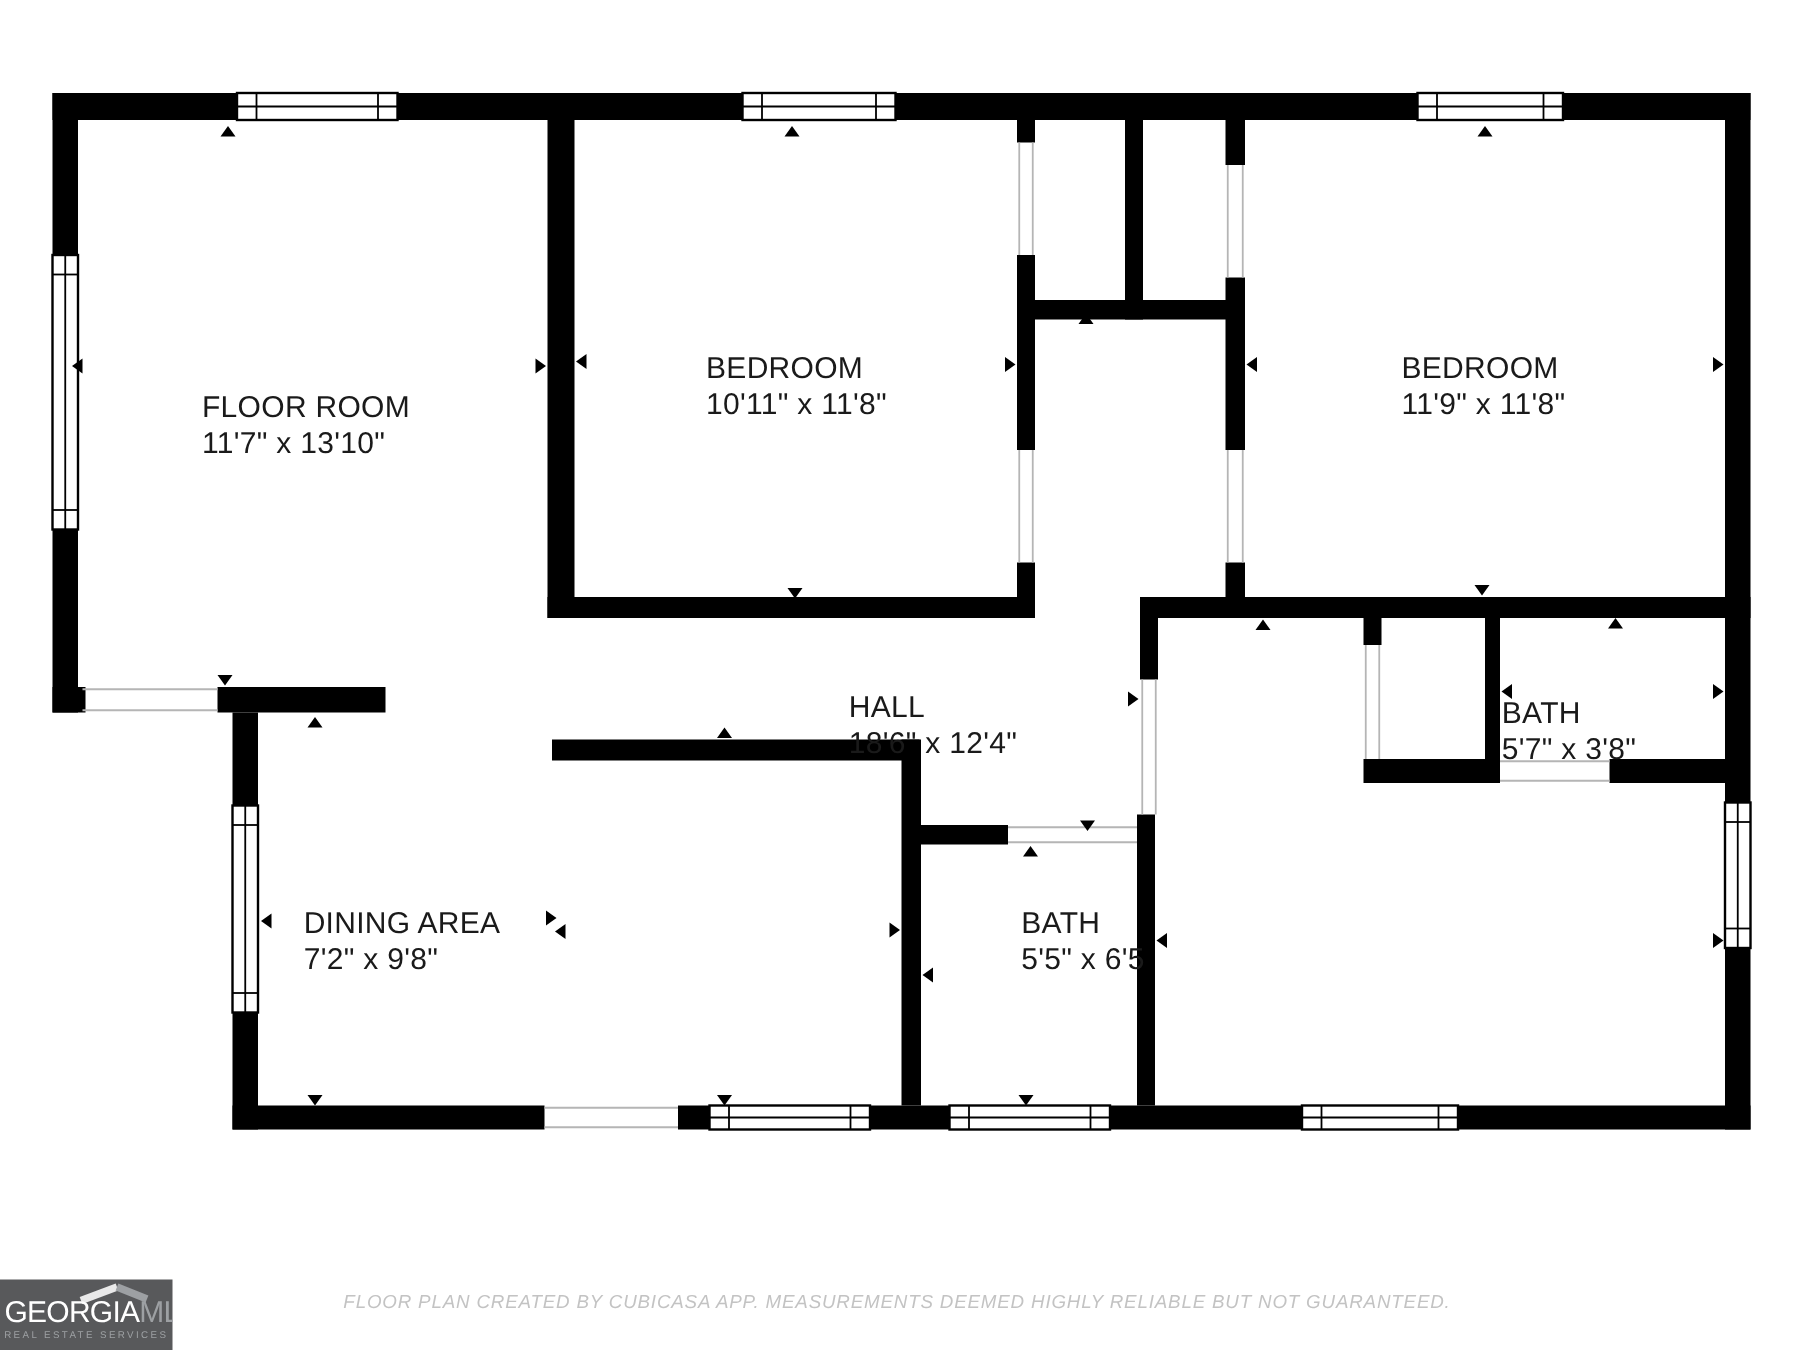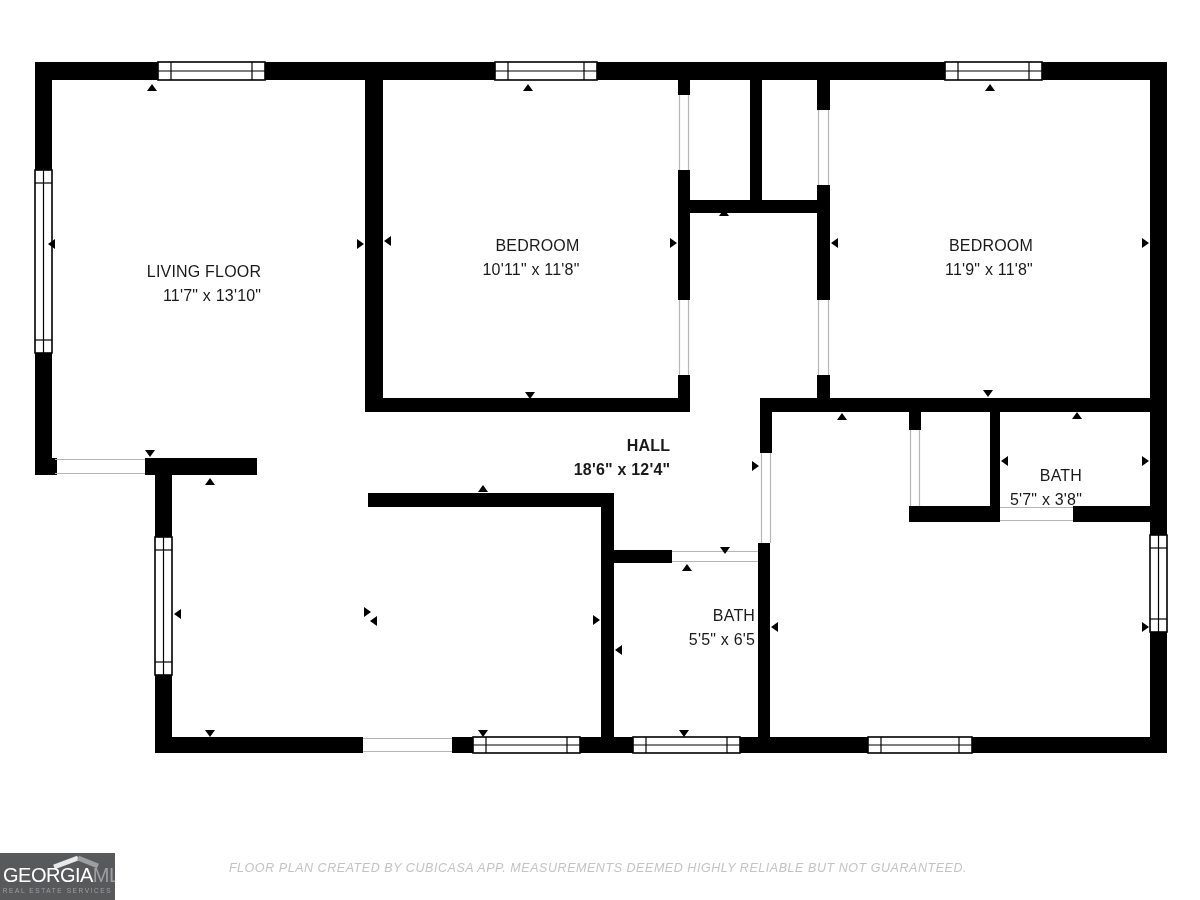--- a/index.html
+++ b/index.html
@@ -15,21 +15,21 @@
   body{width:1200px;height:900px;position:relative;overflow:hidden;
        font-family:"Liberation Sans", sans-serif;}
   .canvas{position:absolute;inset:0;}
   svg{position:absolute;left:0;top:0;}
   g.walls rect{fill:var(--wall-color);}
   g.windows rect{fill:#ffffff;stroke:#000000;stroke-width:1.6;}
   g.windows line{stroke:#000000;stroke-width:1.2;}
   g.openings line{stroke:var(--opening-color);stroke-width:1.2;}
   g.arrows polygon{fill:var(--wall-color);}
   .room-label{position:absolute;transform:translate(-50%,-50%);
-    text-align:right;color:var(--label-color);font-size:16px;
+    text-align:left;color:var(--label-color);font-size:20px;
     line-height:24px;white-space:nowrap;letter-spacing:0.2px;}
   .footer-text{position:absolute;left:598px;top:861px;transform:translateX(-50%);
     color:var(--footer-color);font-size:12.5px;letter-spacing:0.55px;white-space:nowrap;font-style:italic;}
   .logo{position:absolute;left:0;top:853px;width:115px;height:47px;
     background:var(--logo-bg);overflow:hidden;}
   .logo-main{position:absolute;left:3px;top:12px;font-size:20px;line-height:20px;
     letter-spacing:-0.5px;white-space:nowrap;}
   .logo-main .p1{color:var(--logo-primary);text-align:right;}
   .logo-main .p2{color:var(--logo-secondary);}
   .logo-tagline{position:absolute;left:0;right:0;top:34px;text-align:center;
@@ -221,42 +221,46 @@
       <polygon points="1149,243 1142,238 1142,248"></polygon>
       <polygon points="759,466 752,461 752,471"></polygon>
       <polygon points="1149,461 1142,456 1142,466"></polygon>
       <polygon points="371,612 364,607 364,617"></polygon>
       <polygon points="600,620 593,615 593,625"></polygon>
       <polygon points="1149,627 1142,622 1142,632"></polygon>
     </g>
   </svg>
 
   <div class="room-label" style="left:204px;top:284px;">
-    <div>LIVING FLOOR</div>
+    <div>FLOOR ROOM</div>
     <div>11'7" x 13'10"</div>
   </div>
   <div class="room-label" style="left:531px;top:258px;">
     <div>BEDROOM</div>
     <div>10'11" x 11'8"</div>
   </div>
   <div class="room-label" style="left:989px;top:258px;">
     <div>BEDROOM</div>
     <div>11'9" x 11'8"</div>
   </div>
-  <div class="room-label" style="left:622px;top:458px;font-weight:bold;">
+  <div class="room-label" style="left:622px;top:484px;">
     <div>HALL</div>
     <div>18'6" x 12'4"</div>
   </div>
   <div class="room-label" style="left:1046px;top:488px;">
     <div>BATH</div>
     <div>5'7" x 3'8"</div>
   </div>
   <div class="room-label" style="left:722px;top:628px;">
     <div>BATH</div>
     <div>5'5" x 6'5</div>
+  </div>
+  <div class="room-label" style="left:268px;top:628px;">
+    <div>DINING AREA</div>
+    <div>7'2" x 9'8"</div>
   </div>
 
   <div class="logo">
     <svg width="115" height="47">
       <line x1="54" y1="14" x2="78" y2="5" stroke="#e9e9e9" stroke-width="5"></line>
       <line x1="78" y1="5" x2="98" y2="13" stroke="#9da0a3" stroke-width="5"></line>
     </svg>
     <div class="logo-main"><span class="p1">GEORGIA</span><span class="p2">MLS</span></div>
     <div class="logo-tagline">REAL ESTATE SERVICES</div>
   </div>

